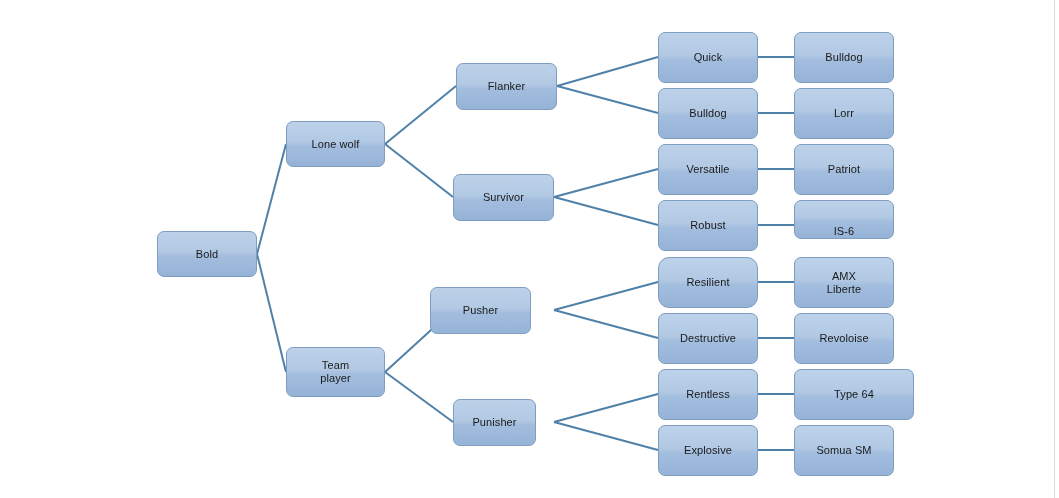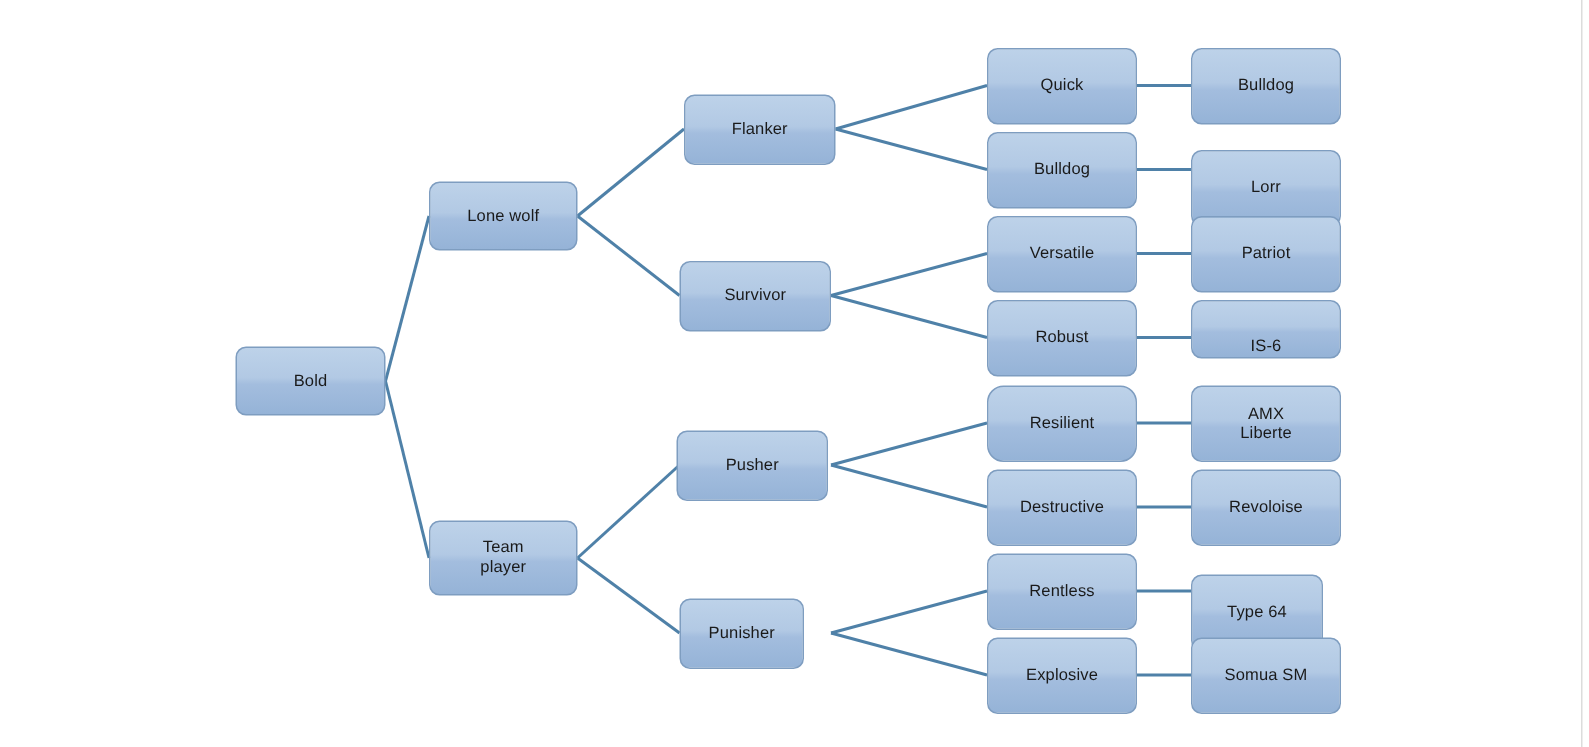--- a/index.html
+++ b/index.html
@@ -80,34 +80,34 @@
       <line x1="758" y1="394" x2="794" y2="394" stroke="#4f81a8" stroke-width="2" stroke-linecap="butt"></line>
       <line x1="758" y1="450" x2="794" y2="450" stroke="#4f81a8" stroke-width="2" stroke-linecap="butt"></line>
     </svg>
   <div id="node-layer">
       <div class="node" style="left: 157px; top: 231px; width: 100px; height: 46px; border-color: rgb(126, 157, 192); color: rgb(26, 26, 26);"><span>Bold</span></div>
       <div class="node" style="left: 286px; top: 121px; width: 99px; height: 46px; border-color: rgb(126, 157, 192); color: rgb(26, 26, 26);"><span>Lone wolf</span></div>
       <div class="node" style="left: 286px; top: 347px; width: 99px; height: 50px; border-color: rgb(126, 157, 192); color: rgb(26, 26, 26);"><span>Team
 player</span></div>
       <div class="node" style="left: 456px; top: 63px; width: 101px; height: 47px; border-color: rgb(126, 157, 192); color: rgb(26, 26, 26);"><span>Flanker</span></div>
       <div class="node" style="left: 453px; top: 174px; width: 101px; height: 47px; border-color: rgb(126, 157, 192); color: rgb(26, 26, 26);"><span>Survivor</span></div>
-      <div class="node" style="left: 451px; top: 287px; width: 101px; height: 47px; border-color: rgb(126, 157, 192); color: rgb(26, 26, 26);"><span>Pusher</span></div>
+      <div class="node" style="left: 430px; top: 287px; width: 101px; height: 47px; border-color: rgb(126, 157, 192); color: rgb(26, 26, 26);"><span>Pusher</span></div>
       <div class="node" style="left: 453px; top: 399px; width: 83px; height: 47px; border-color: rgb(126, 157, 192); color: rgb(26, 26, 26);"><span>Punisher</span></div>
       <div class="node" style="left: 658px; top: 32px; width: 100px; height: 51px; border-color: rgb(126, 157, 192); color: rgb(26, 26, 26);"><span>Quick</span></div>
       <div class="node" style="left: 658px; top: 88px; width: 100px; height: 51px; border-color: rgb(126, 157, 192); color: rgb(26, 26, 26);"><span>Bulldog</span></div>
       <div class="node" style="left: 658px; top: 144px; width: 100px; height: 51px; border-color: rgb(126, 157, 192); color: rgb(26, 26, 26); text-align: center;"><span>Versatile</span></div>
       <div class="node" style="left: 658px; top: 200px; width: 100px; height: 51px; border-color: rgb(126, 157, 192); color: rgb(26, 26, 26);"><span>Robust</span></div>
       <div class="node" style="left: 658px; top: 257px; width: 100px; height: 51px; border-color: rgb(126, 157, 192); color: rgb(26, 26, 26); border-radius: 11px;"><span>Resilient</span></div>
       <div class="node" style="left: 658px; top: 313px; width: 100px; height: 51px; border-color: rgb(126, 157, 192); color: rgb(26, 26, 26);"><span>Destructive</span></div>
       <div class="node" style="left: 658px; top: 369px; width: 100px; height: 51px; border-color: rgb(126, 157, 192); color: rgb(26, 26, 26);"><span>Rentless</span></div>
       <div class="node" style="left: 658px; top: 425px; width: 100px; height: 51px; border-color: rgb(126, 157, 192); color: rgb(26, 26, 26);"><span>Explosive</span></div>
       <div class="node" style="left: 794px; top: 32px; width: 100px; height: 51px; border-color: rgb(126, 157, 192); color: rgb(26, 26, 26);"><span>Bulldog</span></div>
-      <div class="node" style="left: 794px; top: 100px; width: 100px; height: 51px; border-color: rgb(126, 157, 192); color: rgb(26, 26, 26);"><span>Lorr</span></div>
+      <div class="node" style="left: 794px; top: 88px; width: 100px; height: 51px; border-color: rgb(126, 157, 192); color: rgb(26, 26, 26);"><span>Lorr</span></div>
       <div class="node" style="left: 794px; top: 144px; width: 100px; height: 51px; border-color: rgb(126, 157, 192); color: rgb(26, 26, 26);"><span>Patriot</span></div>
       <div class="node" style="left: 794px; top: 200px; width: 100px; height: 39px; border-color: rgb(126, 157, 192); color: rgb(26, 26, 26); align-items: flex-end;"><span>IS-6</span></div>
       <div class="node" style="left: 794px; top: 257px; width: 100px; height: 51px; border-color: rgb(126, 157, 192); color: rgb(26, 26, 26);"><span>AMX
 Liberte</span></div>
       <div class="node" style="left: 794px; top: 313px; width: 100px; height: 51px; border-color: rgb(126, 157, 192); color: rgb(26, 26, 26);"><span>Revoloise</span></div>
-      <div class="node" style="left: 794px; top: 383px; width: 88px; height: 51px; border-color: rgb(126, 157, 192); color: rgb(26, 26, 26);"><span>Type 64</span></div>
+      <div class="node" style="left: 794px; top: 369px; width: 120px; height: 51px; border-color: rgb(126, 157, 192); color: rgb(26, 26, 26);"><span>Type 64</span></div>
       <div class="node" style="left: 794px; top: 425px; width: 100px; height: 51px; border-color: rgb(126, 157, 192); color: rgb(26, 26, 26);"><span>Somua SM</span></div>
     </div>
   <div class="right-rule" style="left: 1054px; background: rgb(220, 220, 220);"></div>
 </div>
 
 </body></html>

